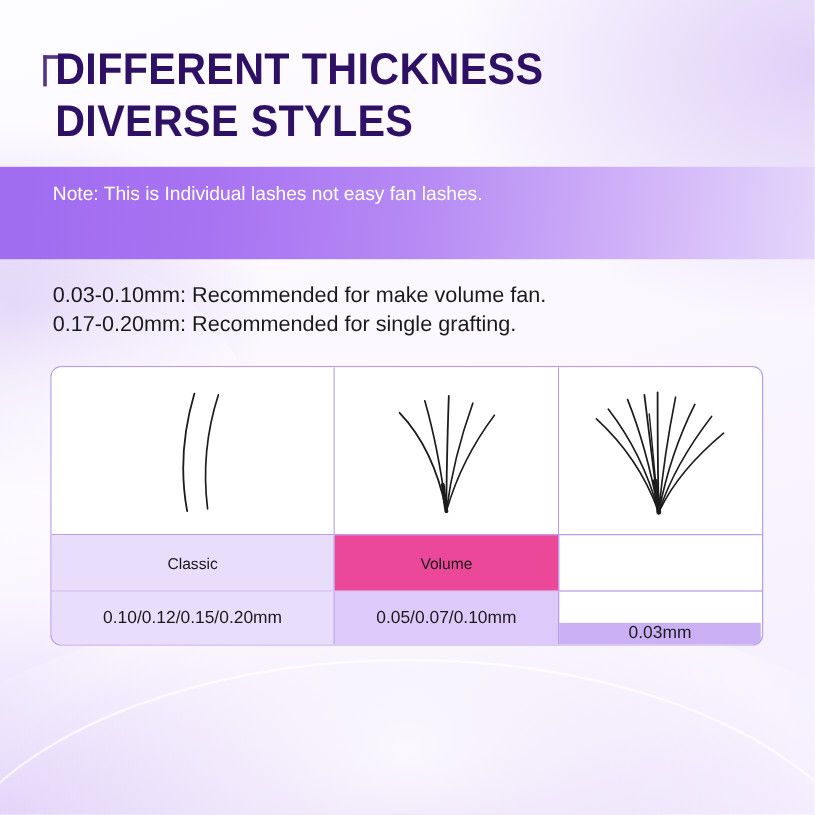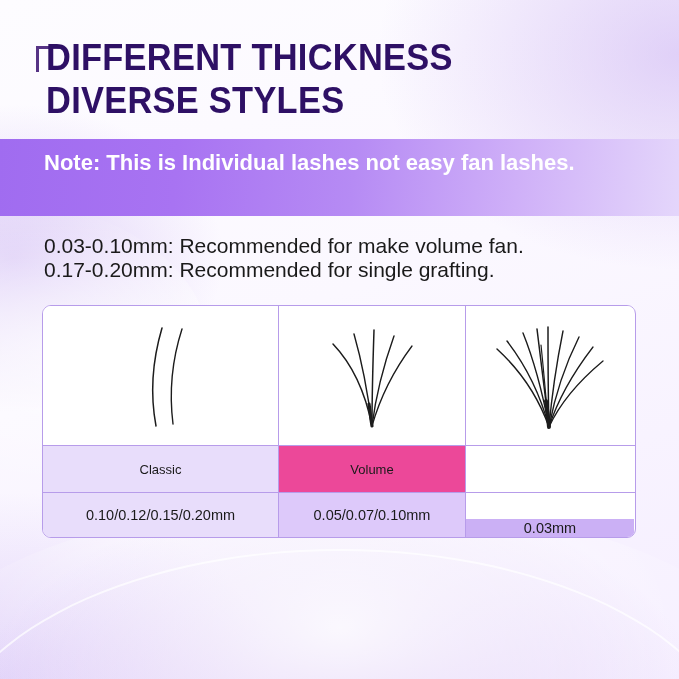--- a/index.html
+++ b/index.html
@@ -99,36 +99,36 @@
     padding: 11px 0 0 44px;
   }
   .banner-line-1 {
     font-size: 16.5px;
     line-height: 26px;
     color: #ffffff;
     font-weight: normal;
     white-space: nowrap;
   }
   .banner-line-2 {
-    font-size: 22px;
+    font-size: 16px;
     line-height: 26px;
     color: #ffffff;
-    font-weight: bold;
+    font-weight: normal;
     white-space: nowrap;
   }
 
   
   #recommendations {
     position: absolute;
     left: 44px;
     top: 234px;
     width: 600px;
   }
   .rec-line {
-    font-size: 21px;
+    font-size: 18px;
     line-height: 24px;
     color: #1a1a1a;
     white-space: nowrap;
   }
 
   
   #style-table {
     position: absolute;
     left: 42px;
     top: 305px;

